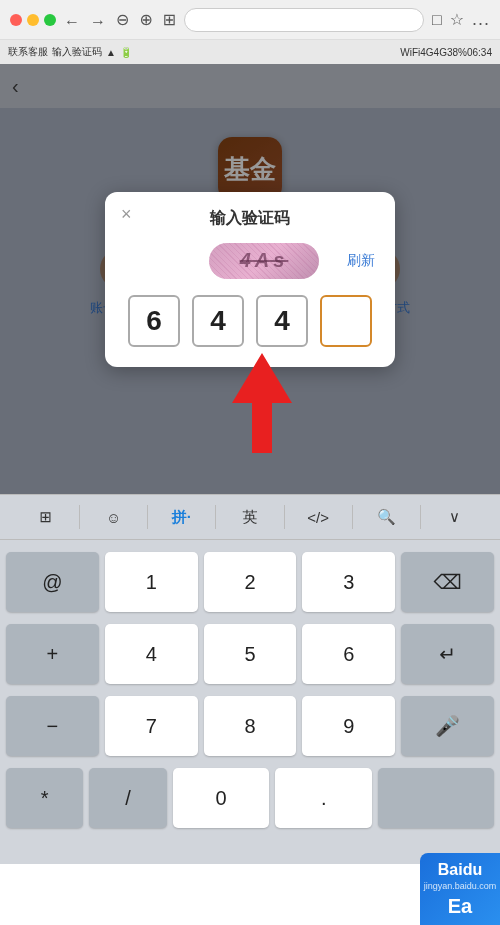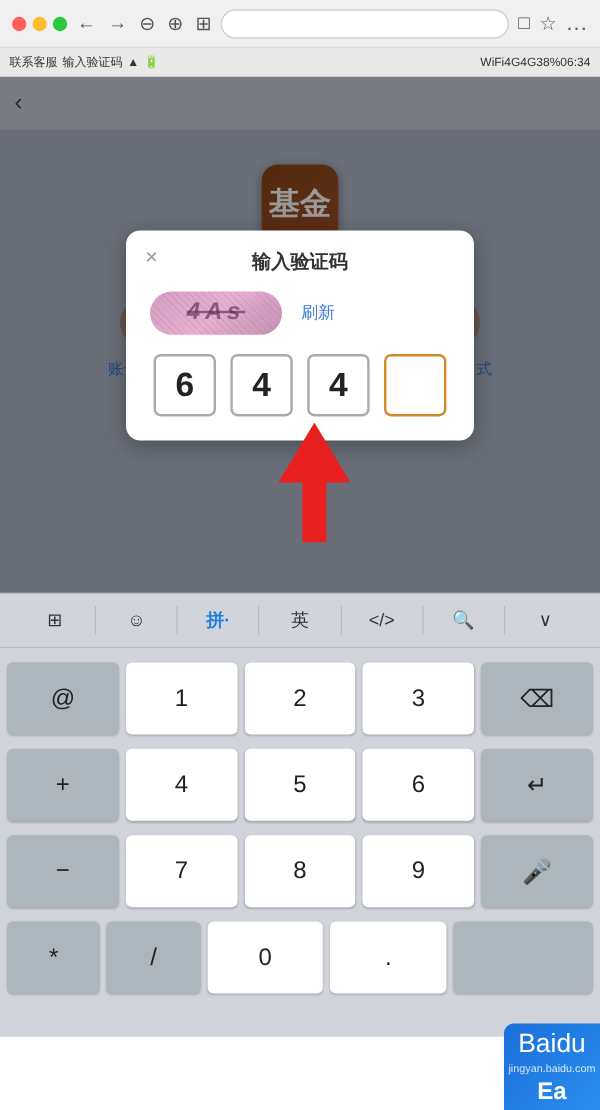--- a/index.html
+++ b/index.html
@@ -189,22 +189,22 @@
       font-size: 16px;
       color: #333;
       font-weight: 700;
       margin-bottom: 14px;
     }
 
     
     .captcha-area {
       display: flex;
       align-items: center;
-      justify-content: flex-start;
-      gap: 16px;
+      justify-content: flex-end;
+      gap: 28px;
       margin-bottom: 16px;
     }
     .captcha-img {
       width: 110px; height: 36px;
       background: linear-gradient(135deg, #d4a0c0, #e8b0d0, #c090b0);
       border-radius: 18px;
       display: flex;
       align-items: center;
       justify-content: center;
       font-size: 20px;
@@ -333,21 +333,21 @@
       border-radius: 8px 0 0 0;
       display: flex;
       flex-direction: column;
       align-items: center;
       justify-content: center;
       color: #fff;
       font-size: 13px;
       z-index: 5;
     }
     .baidu-logo {
-      font-size: 22px; font-weight: normal;
+      font-size: 16px; font-weight: bold;
       color: #fff;
     }
     .baidu-sub {
       font-size: 9px; color: rgba(255,255,255,0.8);
       margin-top: 2px;
     }
     .baidu-ea {
       font-size: 20px;
       font-weight: bold;
       color: #fff;

